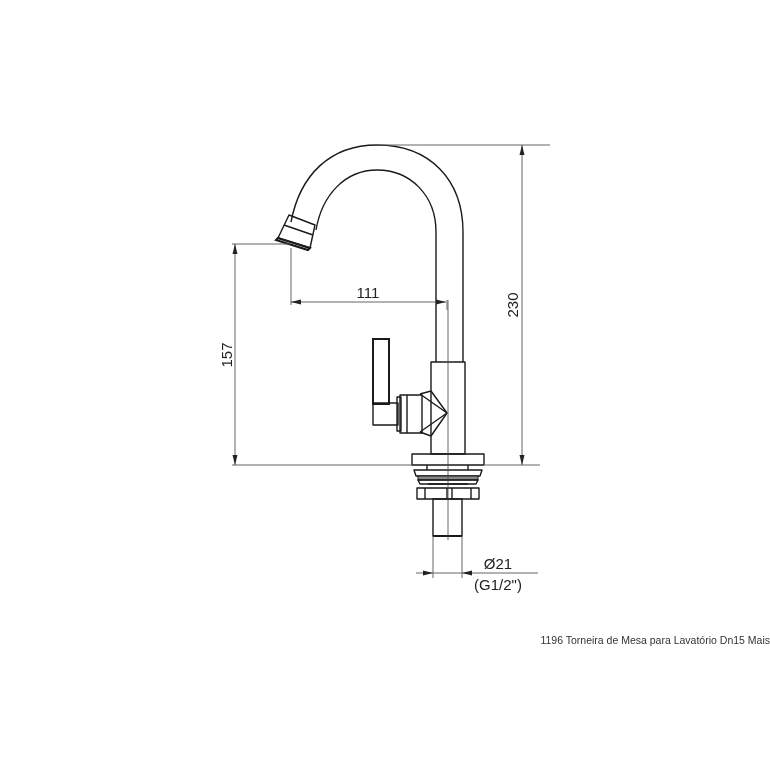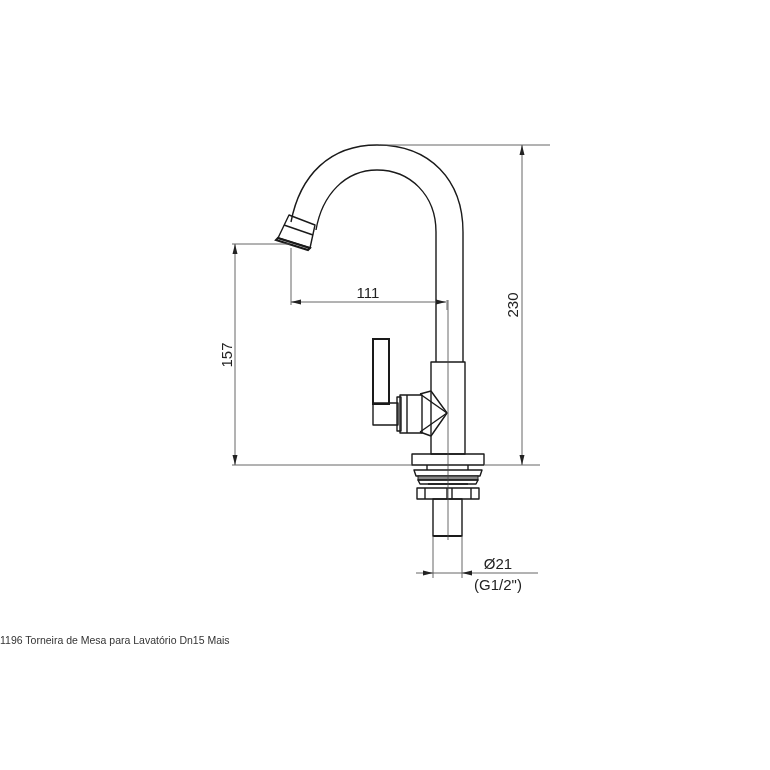--- a/index.html
+++ b/index.html
@@ -5,21 +5,21 @@
     html, body { margin: 0; padding: 0; background: #ffffff; }
     body { width: 770px; height: 770px; position: relative; overflow: hidden;
            font-family: "Liberation Sans", sans-serif; }
     #drawing { position: absolute; left: 0; top: 0; width: 770px; height: 770px; }
     .outline { fill: none; stroke: #1a1a1a; stroke-width: 1.4; stroke-linejoin: round; }
     .thick { fill: none; stroke: #1a1a1a; stroke-width: 2; }
     .dim { fill: none; stroke: #555555; stroke-width: 0.9; }
     .center { fill: none; stroke: #444; stroke-width: 0.8; }
     .arrow { fill: #222; stroke: none; }
     .dimtext { font-family: "Liberation Sans", sans-serif; font-size: 15px; fill: #222; }
-    .caption { position: absolute; left: 0; width: 770px; top: 634px; text-align: left;
+    .caption { position: absolute; left: 0; width: 770px; top: 634px; text-align: right;
                font-size: 10.5px; color: #333; font-family: "Liberation Sans", sans-serif; }
   </style>
 </head>
 <body>
 
 <svg id="drawing" viewBox="0 0 770 770" xmlns="http://www.w3.org/2000/svg">
 
   <g>
 
     <path class="outline" d="M 463 362 L 463 232 C 463 180 430 145 377 145 C 330 145 300 175 291 222"></path>

